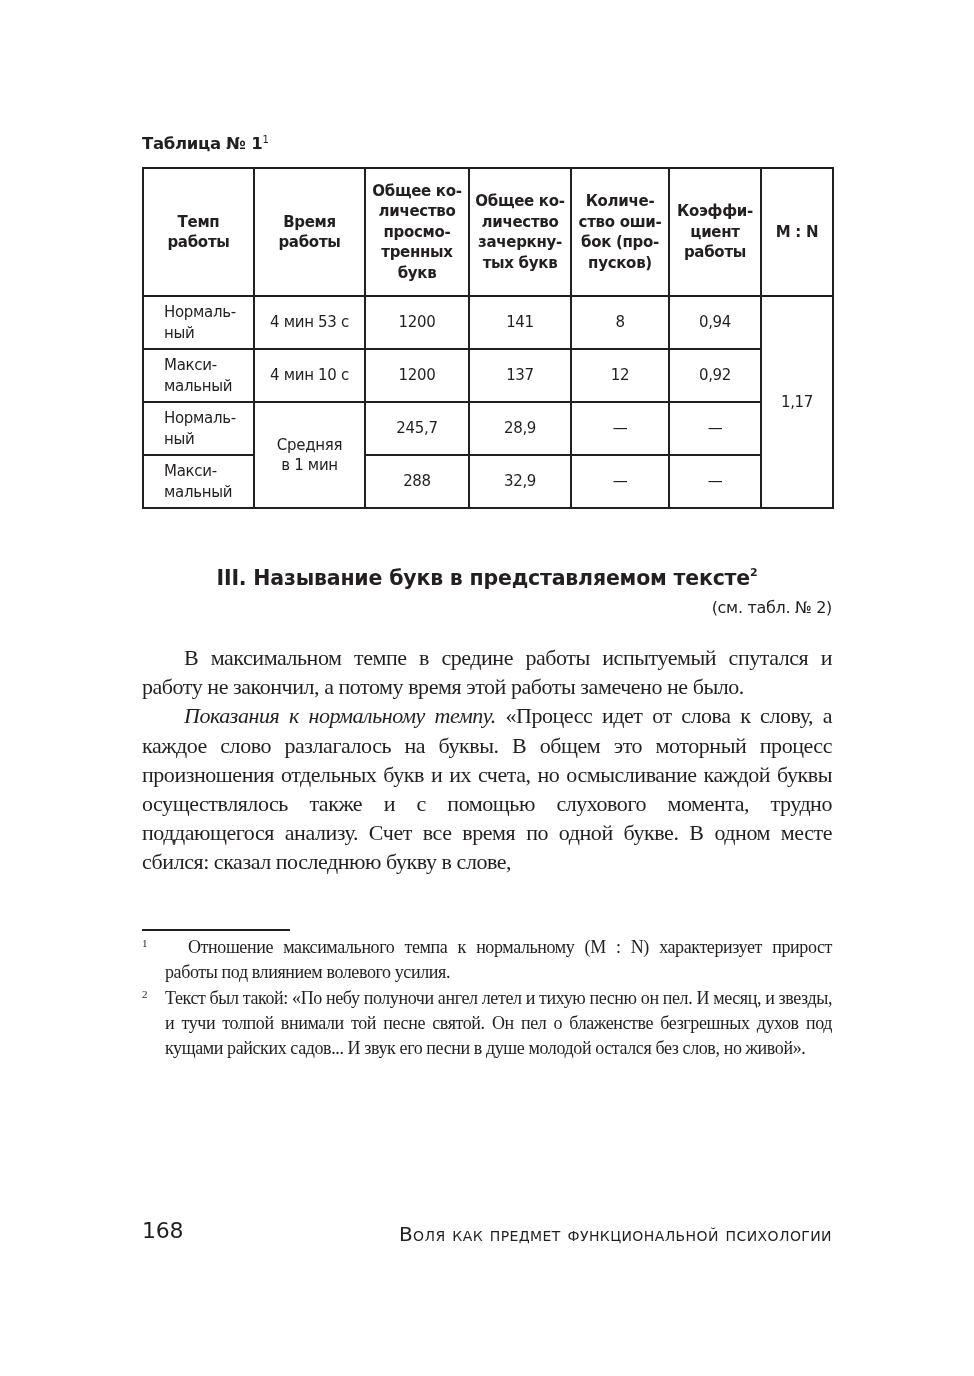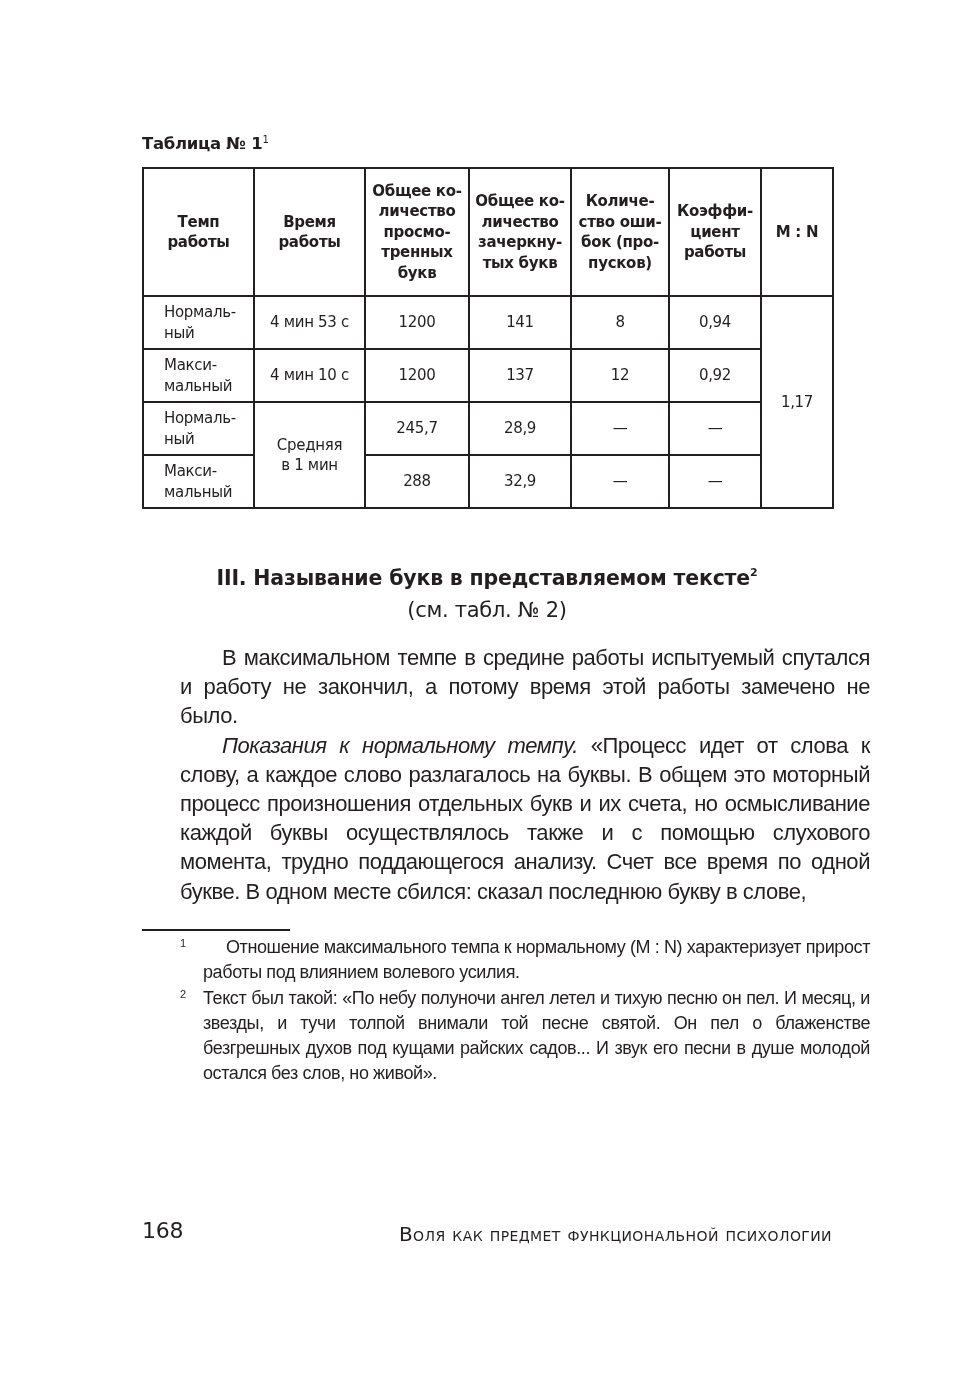--- a/index.html
+++ b/index.html
@@ -1,31 +1,31 @@
 <!DOCTYPE html>
 <html><head>
 <meta charset="utf-8">
 <style>
   html, body { margin: 0; padding: 0; background: #ffffff; }
   body { width: 974px; height: 1376px; position: relative; overflow: hidden; color: #231f20; }
   .sans { font-family: "DejaVu Sans", "Liberation Sans", sans-serif; }
-  .serif { font-family: Liberation Sans, sans-serif; margin-left: 38px; }
+  .serif { font-family: Liberation Serif, serif; }
 
   .table-caption { position: absolute; left: 142px; top: 134px; font-size: 16.5px; font-weight: bold; letter-spacing: -0.3px; }
   .table-caption sup { font-size: 10px; font-weight: normal; vertical-align: 6px; }
 
   table.data { position: absolute; left: 142px; top: 167px; border-collapse: collapse; table-layout: fixed; font-size: 15px; letter-spacing: -0.3px; }
   table.data td, table.data th { border: 2px solid #231f20; padding: 0; text-align: center; vertical-align: middle; line-height: 20.5px; }
   table.data th { font-weight: bold; height: 126px; font-size: 15px; }
   table.data td { font-weight: normal; height: 51px; }
   table.data td.tempo { text-align: left; padding-left: 20px; line-height: 21px; }
 
   .section-heading { position: absolute; left: 142px; width: 690px; top: 566px; text-align: center; font-size: 20.5px; font-weight: bold; letter-spacing: -0.2px; }
   .section-heading sup { font-size: 11px; vertical-align: 9px; }
-  .section-sub { position: absolute; left: 142px; width: 690px; top: 598px; text-align: center; font-size: 21px; letter-spacing: -0.3px; }
+  .section-sub { position: absolute; left: 142px; width: 690px; top: 598px; text-align: right; font-size: 16px; letter-spacing: -0.3px; }
 
   .body-text { position: absolute; left: 142px; width: 690px; top: 643px; font-size: 22px; line-height: 29.2px; text-align: justify; letter-spacing: -0.45px; }
   .body-text p { margin: 0; text-indent: 42px; text-align-last: left; }
 
   .fn-rule { position: absolute; left: 142px; top: 929px; width: 148px; height: 2px; background: #231f20; }
   .footnotes { position: absolute; left: 142px; width: 690px; top: 935px; font-size: 18px; line-height: 25.3px; letter-spacing: -0.4px; }
   .fn { position: relative; padding-left: 23px; text-align: justify; margin: 0; }
   .fn .num { position: absolute; left: 0; top: -4px; font-size: 11px; }
   .fn p { margin: 0; }
   .fn p.indent { text-indent: 23px; }

